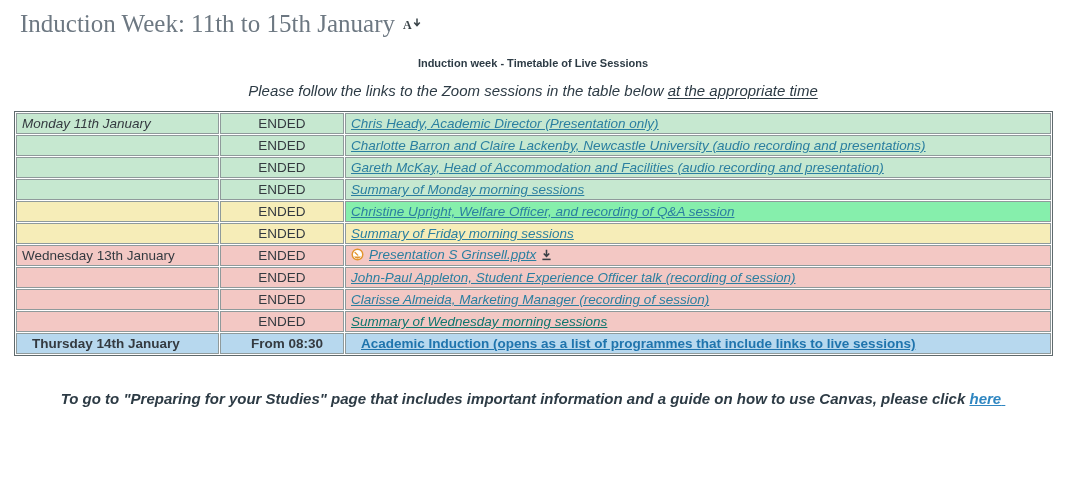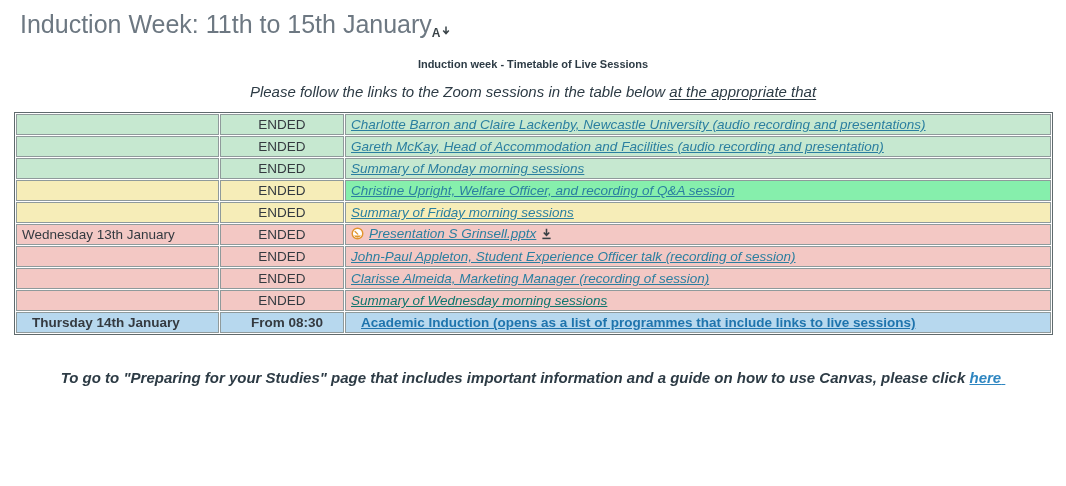--- a/index.html
+++ b/index.html
@@ -4,21 +4,21 @@
 <style>
   html,body{margin:0;padding:0;background:#ffffff;}
   body{
     width:1066px;height:486px;overflow:hidden;
     font-family:"Liberation Sans","DejaVu Sans",sans-serif;
     color:#2d3b45;
   }
   .page-title{
     margin:10px 0 0 20px;
     font-size:25px;font-weight:400;color:#6d7882;
-    display:flex;align-items:flex-end;gap:0;
+    display:flex;align-items:center;gap:8px;font-family:Liberation Serif, serif;
   }
   .ally-icon{
     display:inline-flex;align-items:flex-start;cursor:pointer;
     color:#3a4449;margin-top:2px;
   }
   .ally-icon .a{font-size:12px;font-weight:700;line-height:1;}
   .ally-icon svg{margin-left:1px;margin-top:-1px;}
   .section-heading{
     text-align:center;margin-top:19px;
     font-size:11px;font-weight:700;color:#2d3b45;
@@ -65,29 +65,34 @@
   <span class="ally-icon">
     <span class="a">A</span>
     <svg width="8" height="10" viewBox="0 0 8 10">
       <path d="M4 0.5 V6.5 M1.2 4.5 L4 7.6 L6.8 4.5" stroke="#3a4449" stroke-width="1.5" fill="none"></path>
     </svg>
   </span>
 </h1>
 
 <div class="section-heading">Induction week - Timetable of Live Sessions</div>
 
-<div class="instruction"><em><span>Please follow the links to the Zoom sessions in the table below </span><u>at the appropriate that</u></em></div>
+<div class="instruction"><em><span>Please follow the links to the Zoom sessions in the table below </span><u>at the appropriate time</u></em></div>
 
 <table class="timetable">
   <colgroup>
     <col style="width:203px">
       <col style="width:124px">
       <col>
   </colgroup>
   <tbody>
+      <tr>
+        <td class="day it" style="background: rgb(198, 232, 208);">Monday 11th January</td>
+        <td class="status" style="background: rgb(198, 232, 208);">ENDED</td>
+        <td class="session" style="background: rgb(198, 232, 208);"><a class="lnk it" style="color: rgb(43, 127, 160);">Chris Heady, Academic Director (Presentation only)</a></td>
+      </tr>
       <tr>
         <td class="day" style="background: rgb(198, 232, 208);"></td>
         <td class="status" style="background: rgb(198, 232, 208);">ENDED</td>
         <td class="session" style="background: rgb(198, 232, 208);"><a class="lnk it" style="color: rgb(43, 127, 160);">Charlotte Barron and Claire Lackenby, Newcastle University (audio recording and presentations)</a></td>
       </tr>
       <tr>
         <td class="day" style="background: rgb(198, 232, 208);"></td>
         <td class="status" style="background: rgb(198, 232, 208);">ENDED</td>
         <td class="session" style="background: rgb(198, 232, 208);"><a class="lnk it" style="color: rgb(43, 127, 160);">Gareth McKay, Head of Accommodation and Facilities (audio recording and presentation)</a></td>
       </tr>

